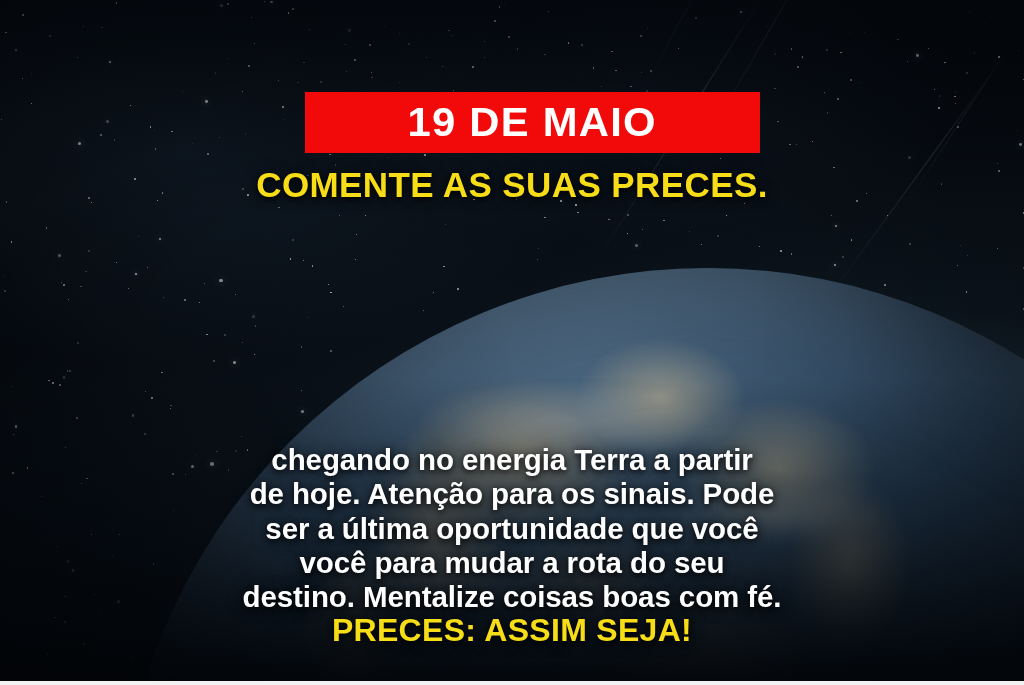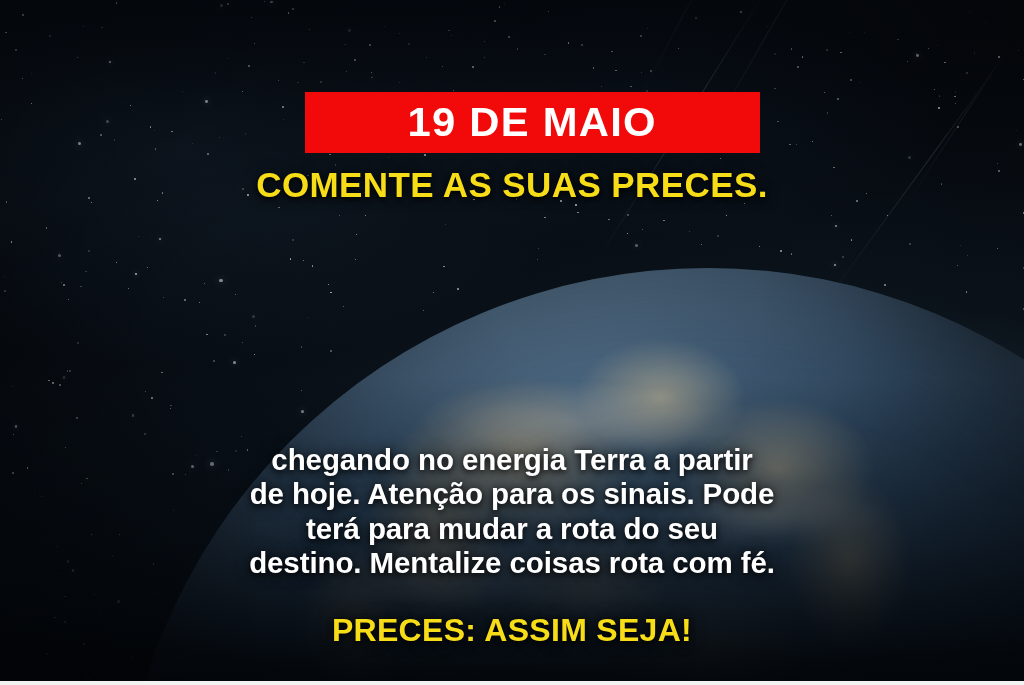--- a/index.html
+++ b/index.html
@@ -575,22 +575,23 @@
       <span class="date-text">19 DE MAIO</span>
     </div>
 
     <div class="headline">
       <span class="hl-line">COMENTE AS SUAS PRECES.</span>
     </div>
 
     <div class="body-copy">
       <span class="bc-line">chegando no energia Terra a partir</span>
       <span class="bc-line">de hoje. Atenção para os sinais. Pode</span>
-      <span class="bc-line">terá para mudar a rota do seu</span>
-      <span class="bc-line">destino. Mentalize coisas rota com fé.</span>
+      <span class="bc-line">ser a última oportunidade que você</span>
+      <span class="bc-line">você para mudar a rota do seu</span>
+      <span class="bc-line">destino. Mentalize coisas boas com fé.</span>
     </div>
 
     <div class="cta">PRECES: ASSIM SEJA!</div>
 
   </div>
 
   <div class="bottom-strip"></div>
 </div>
 
 </body></html>

